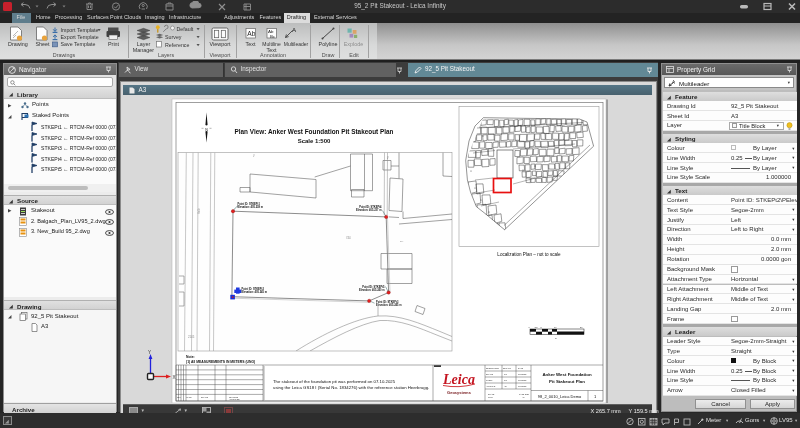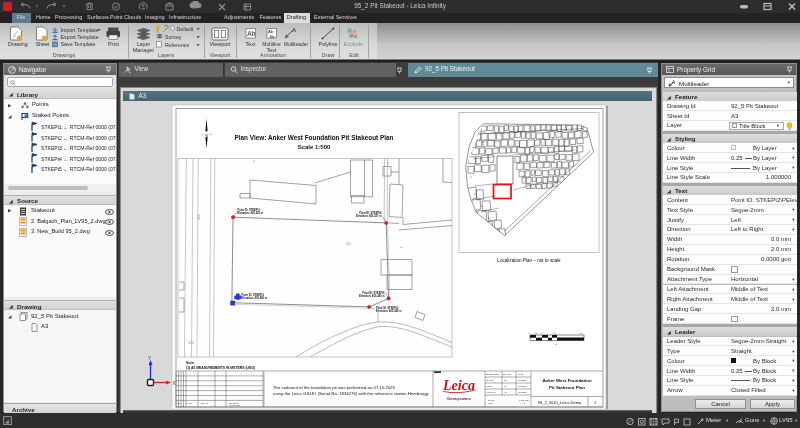--- a/index.html
+++ b/index.html
@@ -297,21 +297,21 @@
   <div class="abs" style="left:290px;top:0.5px;width:249.5px;height:14px;background:#628996">
     <svg class="abs" style="left:6px;top:3.5px" width="8" height="8" viewBox="0 0 8 8">
         <path d="M1 7 L2 4.5 L5.5 1 L7 2.5 L3.5 6 z" fill="none" stroke="#f0f0f0" stroke-width="0.9"></path>
       </svg>
     <span class="abs" style="left:17px;top:2.5px;font-size:6.3px;color:#f4f4f4">92_5 Pit Stakeout</span>
     <svg class="abs" style="left:238px;top:4px" width="7" height="7" viewBox="0 0 7 7">
         <path d="M1 1 h5 M2 1 v3.5 h3 V1 M3.5 4.5 V6.5" stroke="#e8e8e8" stroke-width="0.9" fill="none"></path>
       </svg>
   </div>
 
-  <div class="abs" style="left:1.5px;top:25px;width:537px;height:334px;border:1.5px solid #8a8a8a;background:#d9d9d9">
+  <div class="abs" style="left:1.5px;top:19px;width:537px;height:334px;border:1.5px solid #8a8a8a;background:#d9d9d9">
     <div class="abs" style="left:2px;top:2.5px;width:529px;height:10px;background:linear-gradient(#547586,#48616e)">
       <svg class="abs" style="left:6px;top:2px" width="6" height="7" viewBox="0 0 6 7">
           <path d="M0.5 6.5 V0.5 h3 L5.5 2 V6.5 z" fill="#e8e8e8"></path>
         </svg>
       <span class="abs" style="left:16px;top:1.5px;font-size:6.3px;color:#f2f2f2">A3</span>
     </div>
     <div class="abs" style="left:2px;top:13.5px;width:529px;height:308.5px;background:#d9d9d9;overflow:hidden">
       <svg id="drawsvg" class="abs" style="left:0;top:0" width="529" height="307" viewBox="0 0 529 307" font-family="Liberation Sans,sans-serif">
 
         <rect x="50" y="3.5" width="435" height="304" fill="#9e9e9e"></rect>

